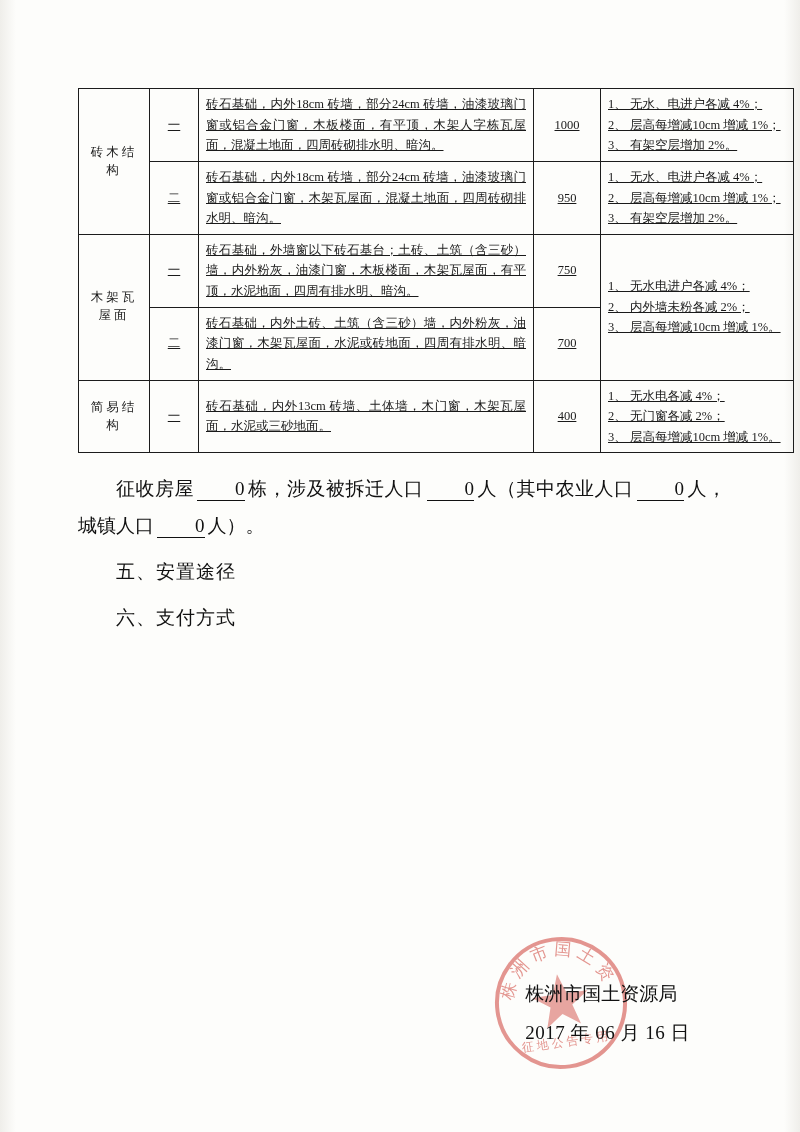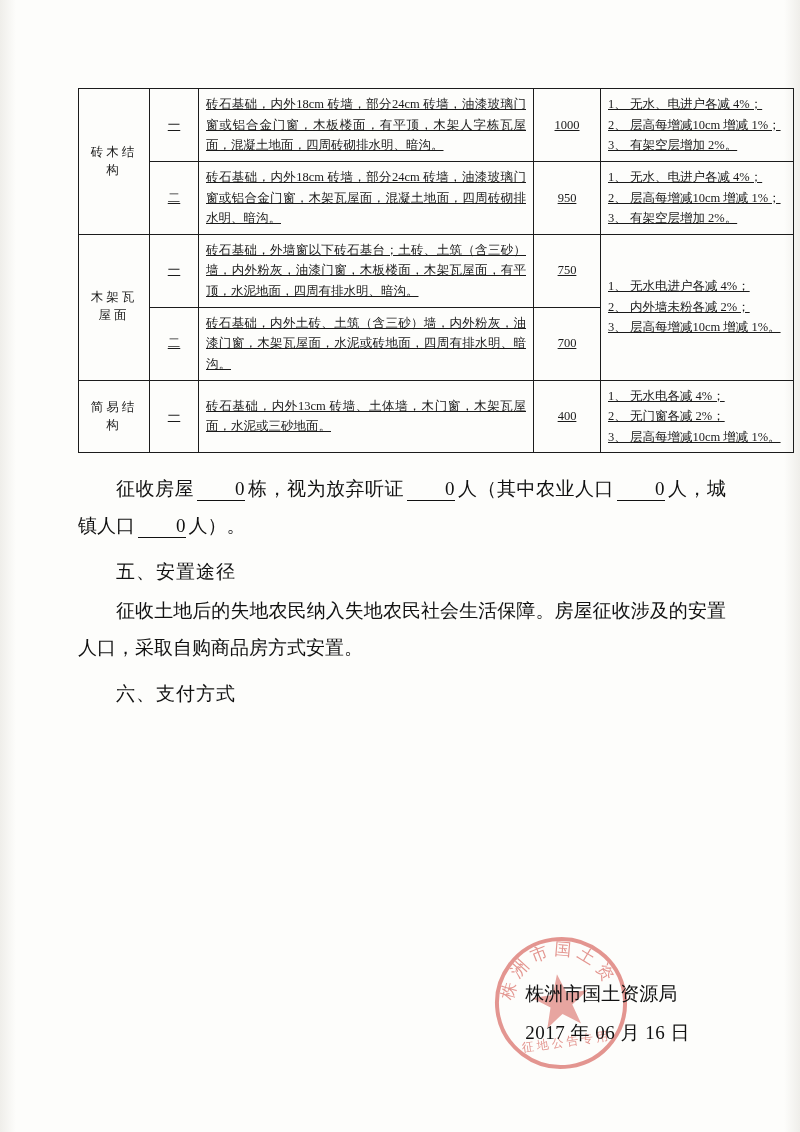--- a/index.html
+++ b/index.html
@@ -204,24 +204,23 @@
             <span class="nl">1、 无水电各减 4%；</span>
             <span class="nl">2、 无门窗各减 2%；</span>
             <span class="nl">3、 层高每增减10cm 增减 1%。</span>
           </td>
         </tr>
       </tbody>
     </table>
   </div>
 
   <div class="body">
-    <p class="para tight"><span>征收房屋</span><span class="blank">0</span><span>栋，视为放弃听证</span><span class="blank">0</span><span>人（其中农业人口</span><span class="blank">0</span><span>人，城镇人口</span><span class="blank">0</span><span>人）。</span></p>
+    <p class="para tight"><span>征收房屋</span><span class="blank">0</span><span>栋，涉及被拆迁人口</span><span class="blank">0</span><span>人（其中农业人口</span><span class="blank">0</span><span>人，城镇人口</span><span class="blank">0</span><span>人）。</span></p>
 
     <p class="heading">五、安置途径</p>
-    <p class="para">征收土地后的失地农民纳入失地农民社会生活保障。房屋征收涉及的安置人口，采取自购商品房方式安置。</p>
 
     <p class="heading">六、支付方式</p>
 
   </div>
 
   <div class="seal">
     <svg width="150" height="150" viewBox="0 0 150 150" aria-hidden="true">
       <g opacity="0.62" transform="rotate(-8 75 75)">
         <circle cx="75" cy="75" r="64" fill="none" stroke="#d4574f" stroke-width="4"></circle>
         <path id="sealArc" d="M 75,75 m -48,0 a 48,48 0 1,1 96,0" fill="none" stroke="none"></path>

